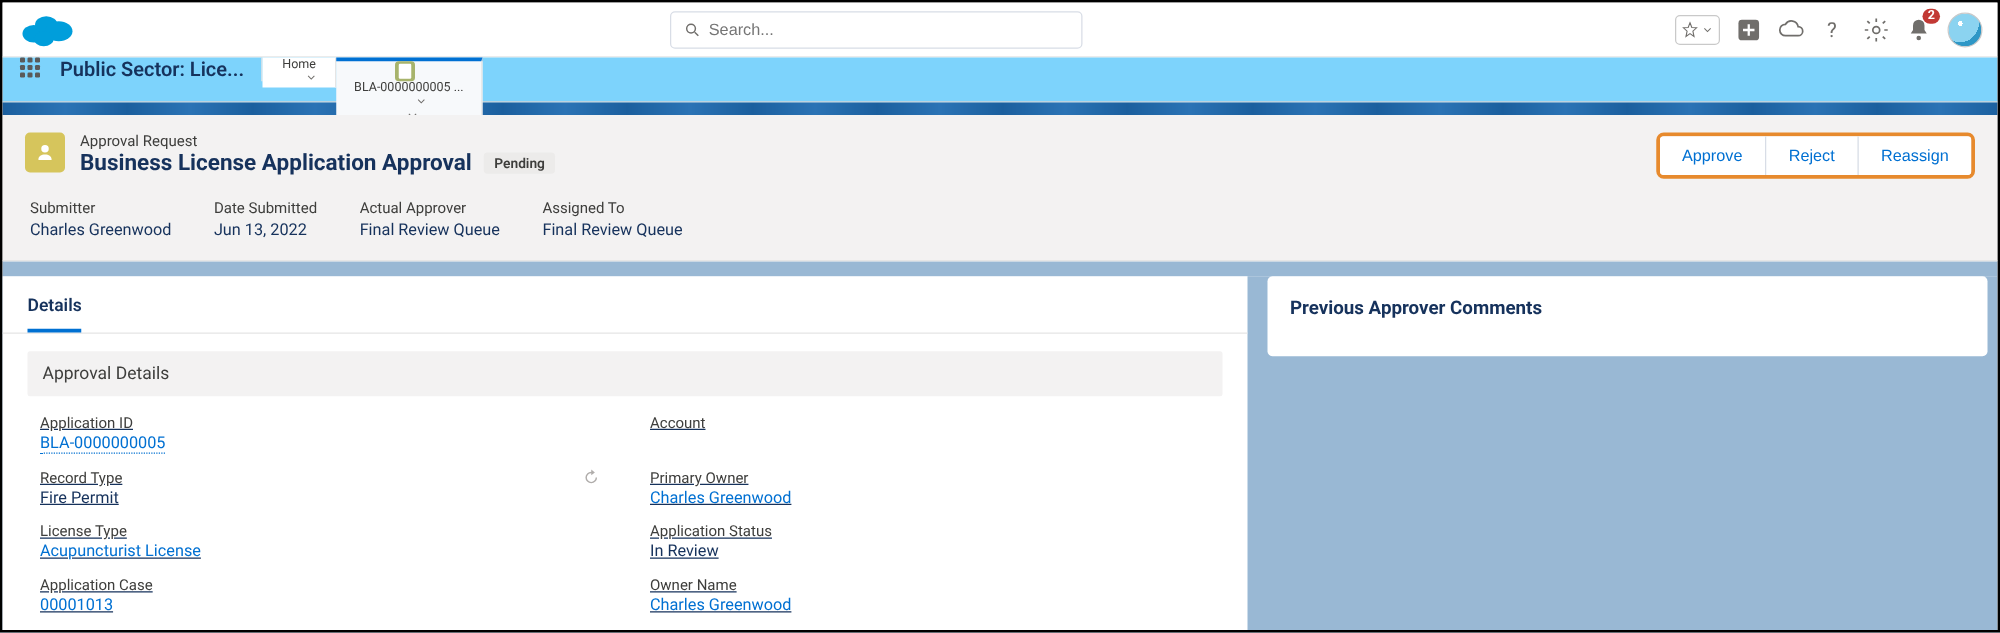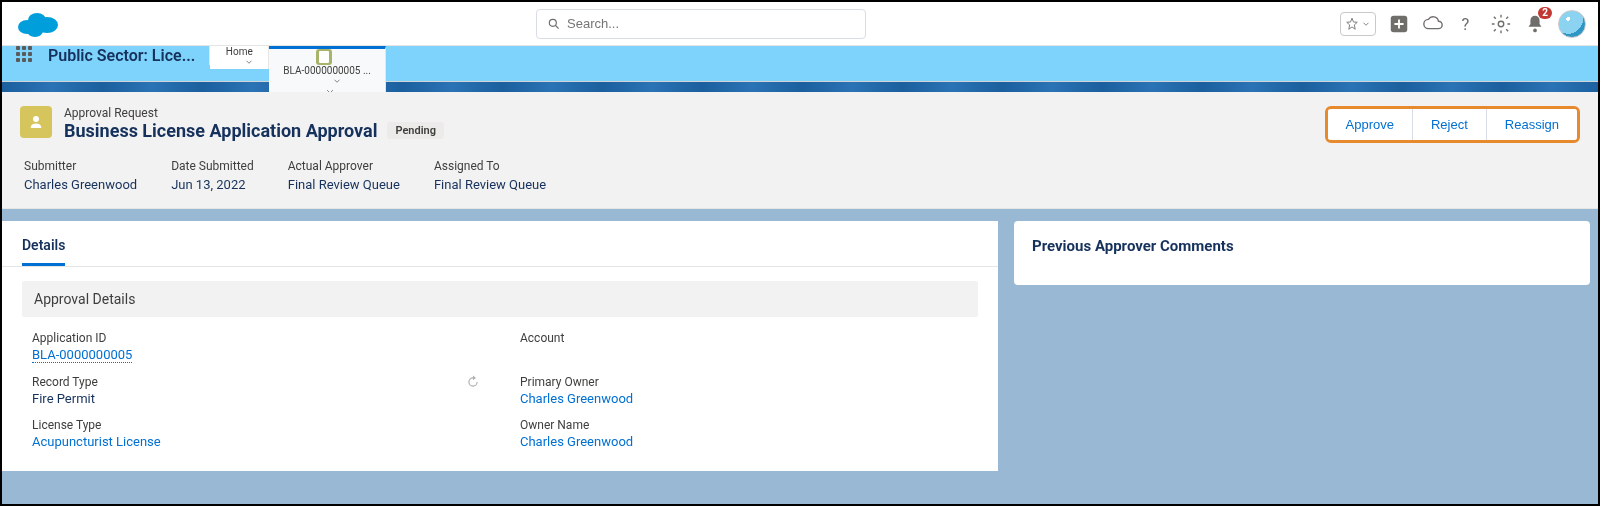--- a/index.html
+++ b/index.html
@@ -59,21 +59,21 @@
   
   .content { display: flex; gap: 16px; padding: 0; background: #99b8d4; align-items: flex-start; height: 296px; }
   .left-col { flex: 1; background: #fff; border-radius: 0; padding: 12px 0 18px 0; margin: 0; }
   .right-col { width: 576px; background: #fff; border-radius: 4px; padding: 16px 18px; margin-right: 8px; margin-top: 0; }
 
   .tabset { display: flex; border-bottom: 1px solid #e5e5e5; padding: 0 20px; }
   .tab-item { padding: 4px 0 10px 0; font-size: 14px; font-weight: 600; color: #16325c; border-bottom: 3px solid #0070d2; cursor: pointer; }
 
   .section-header { margin: 14px 20px 0 20px; background: #f3f2f2; padding: 10px 12px; font-size: 14px; font-weight: 400; color: #3e3e3c; border-radius: 2px; }
   .detail-grid { display: grid; grid-template-columns: 1fr 1fr; gap: 4px 40px; padding: 10px 30px 0 30px; }
-  .detail-cell { padding: 4px 0; }
+  .detail-cell { padding: 4px 0; text-decoration: underline; }
   .detail-label { font-size: 12px; color: #3e3e3c; margin-bottom: 2px; }
   .detail-value { font-size: 13px; color: #16325c; }
   .detail-value.link { color: #0070d2; cursor: pointer; }
   .detail-value.link.dotted { border-bottom: 1px dotted #0070d2; display: inline-block; }
   .refresh-icon { float: right; color: #b0adab; cursor: pointer; }
 
   .comments-title { font-size: 15px; font-weight: 700; color: #16325c; margin-bottom: 14px; }
   .comment-row { display: flex; gap: 12px; }
   .comment-avatar { width: 32px; height: 32px; border-radius: 50%; background: #c9c7c5; display: flex; align-items: center; justify-content: center; flex-shrink: 0; }
   .comment-avatar svg { width: 18px; height: 18px; fill: #fff; }
@@ -259,20 +259,28 @@
       </div>
       <div class="detail-cell">
         <div class="detail-label">Primary Owner</div>
         <span class="detail-value link">Charles Greenwood</span>
       </div>
       <div class="detail-cell">
         <div class="detail-label">License Type</div>
         <span class="detail-value link">Acupuncturist License</span>
       </div>
       <div class="detail-cell">
+        <div class="detail-label">Application Status</div>
+        <div class="detail-value">In Review</div>
+      </div>
+      <div class="detail-cell">
+        <div class="detail-label">Application Case</div>
+        <span class="detail-value link">00001013</span>
+      </div>
+      <div class="detail-cell">
         <div class="detail-label">Owner Name</div>
         <span class="detail-value link">Charles Greenwood</span>
       </div>
     </div>
   </div>
 
   <div class="right-col">
     <div class="comments-title">Previous Approver Comments</div>
   </div>
 </div>

